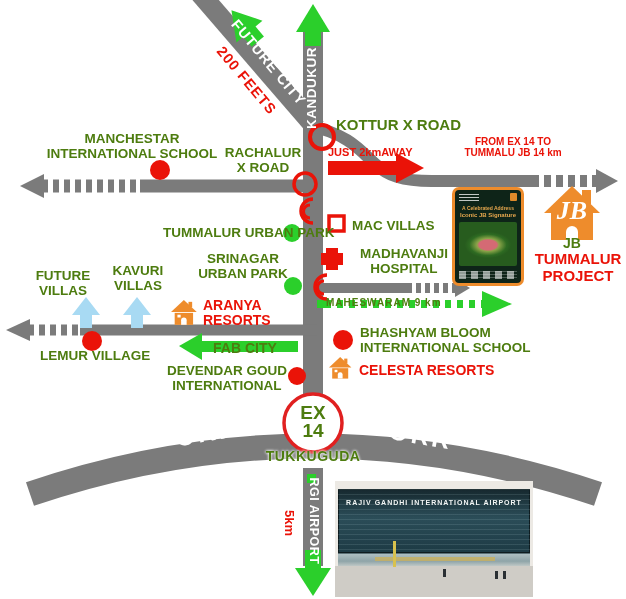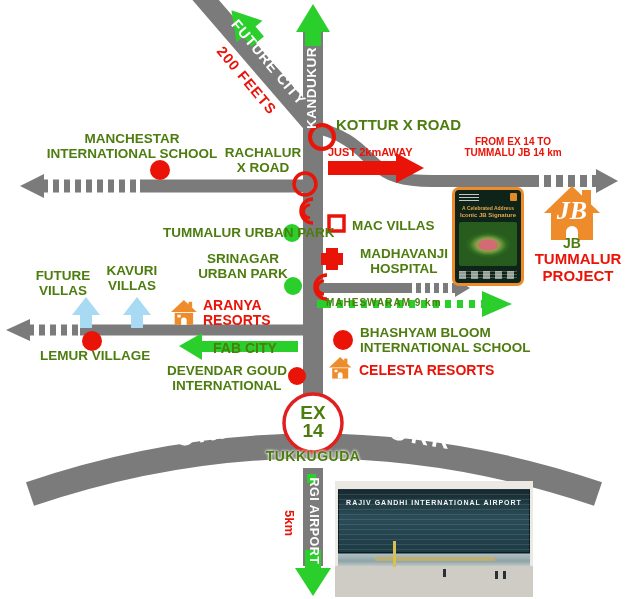--- a/index.html
+++ b/index.html
@@ -161,21 +161,21 @@
 TUMMALU JB 14 km</div>
   <div class="lbl" style="left:115px;top:226px;margin-left:48px;">TUMMALUR URBAN PARK</div>
   <div class="lbl c" style="left:243px;top:252px;transform:translateX(-50%);">SRINAGAR
 URBAN PARK</div>
   <div class="lbl" style="left:352px;top:219px;">MAC VILLAS</div>
   <div class="lbl c" style="left:404px;top:247px;transform:translateX(-50%);">MADHAVANJI
 HOSPITAL</div>
   <div class="lbl" style="left:326px;top:297px;font-size:10px;letter-spacing:1px;">MAHESWARAM 9 km</div>
   <div class="lbl c" style="left:63px;top:269px;transform:translateX(-50%);">FUTURE
 VILLAS</div>
-  <div class="lbl c" style="left:132px;top:264px;transform:translateX(-50%);text-align:center;">KAVURI
+  <div class="lbl c" style="left:138px;top:264px;transform:translateX(-50%);text-align:center;">KAVURI
 VILLAS</div>
   <div class="lbl red" style="left:203px;top:298px;font-size:14px;">ARANYA
 RESORTS</div>
   <div class="lbl" style="left:40px;top:349px;">LEMUR VILLAGE</div>
   <div class="lbl" style="left:213px;top:341px;font-size:14px;">FAB CITY</div>
   <div class="lbl c" style="left:227px;top:364px;transform:translateX(-50%);">DEVENDAR GOUD
 INTERNATIONAL</div>
   <div class="lbl" style="left:360px;top:326px;">BHASHYAM BLOOM
 INTERNATIONAL SCHOOL</div>
   <div class="lbl red" style="left:359px;top:363px;font-size:14px;">CELESTA RESORTS</div>

